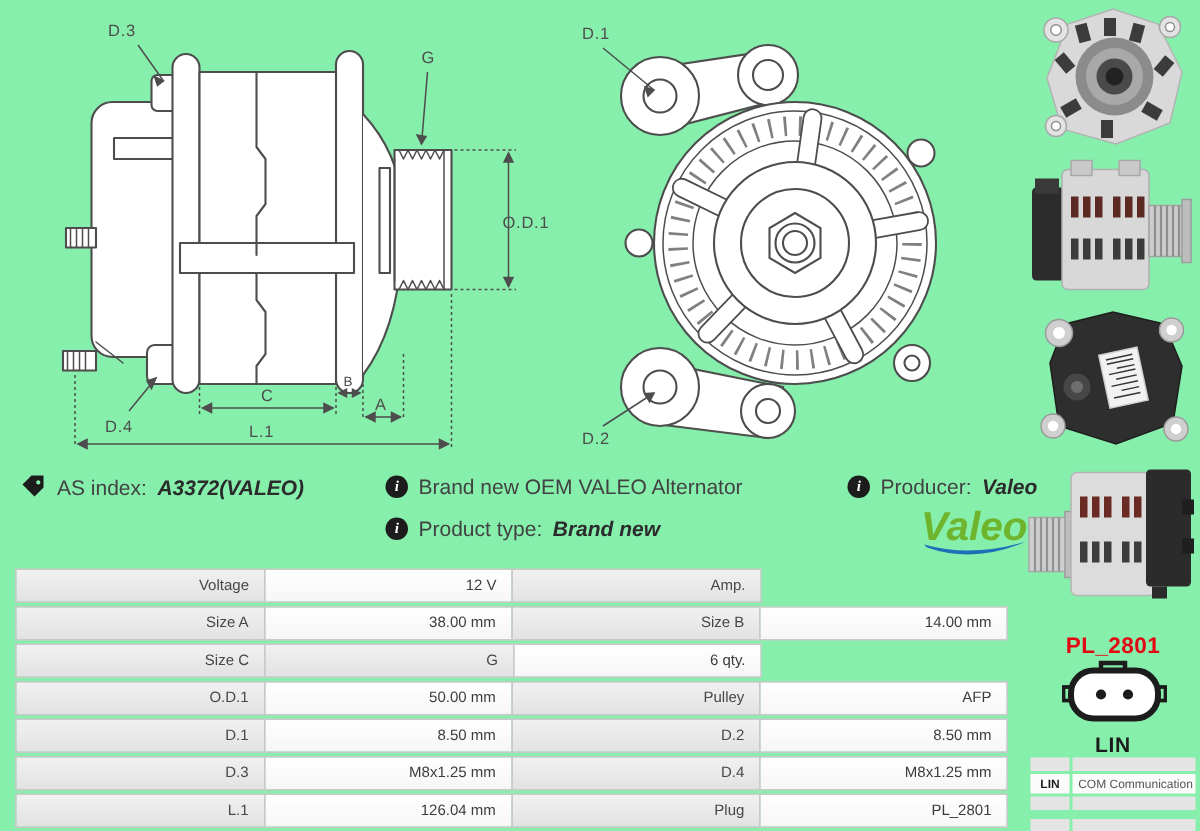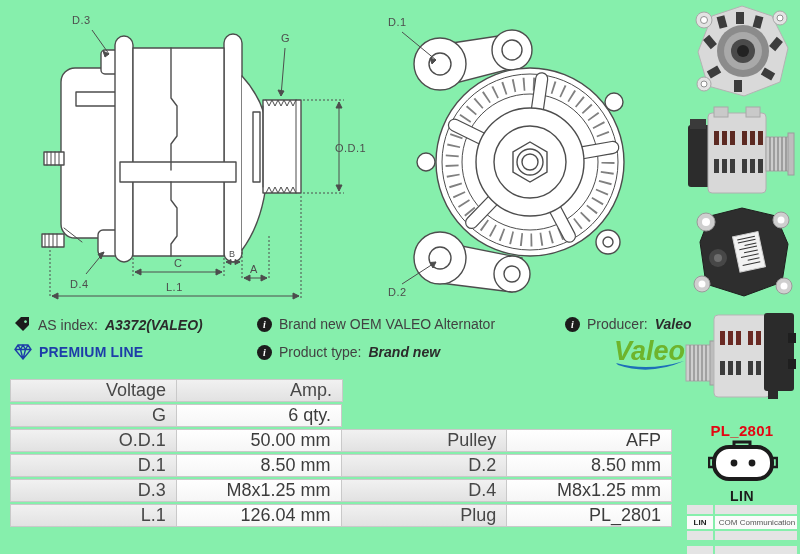--- a/index.html
+++ b/index.html
@@ -23,21 +23,21 @@
   .info-item b { color:#2b2b2b;font-style:italic; }
   .premium { color:#1d3da8; font-weight:bold; letter-spacing:.2px; }
   .icon-info { display:inline-flex; width:15px; height:15px; border-radius:50%; background:#1c1c1c; color:#fff;
                font-size:10px; font-weight:bold; align-items:center; justify-content:center; font-family:"Liberation Serif", serif; font-style:italic; }
   .icon-tag svg, .icon-diamond svg { display:block; }
   .valeo-logo { position:absolute; }
 
   
   .spec-table { position:absolute; left:10px; top:379px; width:662px; }
   .spec-row { display:flex; margin-bottom:2px; }
-  .spec-row .cell { height:23px; line-height:21px; font-size:18px; text-align:right; padding-right:10px;
+  .spec-row .cell { height:23px; line-height:21px; font-size:10px; text-align:right; padding-right:10px;
                     border:1px solid #c9c9c9; margin-left:-1px; }
   .spec-row .cell:first-child { margin-left:0; }
   .cell.lbl { width:167px; background:linear-gradient(#f1f1f1,#e2e2e2); color:#474747; }
   .cell.val { width:166px; background:linear-gradient(#ffffff,#f6f6f6); color:#3c3c3c; }
 
   
   .plug-code { position:absolute; left:684px; top:422px; width:116px; text-align:center;
                color:#e30613; font-weight:bold; font-size:15px; letter-spacing:.3px; }
   .connector { position:absolute; left:708px; top:440px; }
   .plug-name { position:absolute; left:684px; top:488px; width:116px; text-align:center;
@@ -293,28 +293,20 @@
   <div class="info-item" style="left:14px; top:316px;">
     <span class="icon-tag">
       <svg width="17" height="17" viewBox="0 0 17 17">
           <path d="M1,7 L7,1 L15,1 L15,9 L9,15 Z M11.5,4.2 a1.4,1.4 0 1 0 0.01,0 Z" fill="#1c1c1c" fill-rule="evenodd"></path>
         </svg>
     </span>
     <span>AS index:</span>
     <b>A3372(VALEO)</b>
   </div>
 
-  <div class="info-item" style="left:14px; top:344px;">
-    <span class="icon-diamond">
-      <svg width="18" height="16" viewBox="0 0 18 16" fill="none" stroke="#1d3da8" stroke-width="1.4">
-        <path d="M4,1 h10 l3,4.5 L9,15 L1,5.5 Z M1,5.5 h16 M4,1 l2.5,4.5 L9,15 M14,1 l-2.5,4.5 L9,15 M6.5,5.5 L9,1 l2.5,4.5"></path>
-      </svg>
-    </span>
-    <span class="premium">PREMIUM LINE</span>
-  </div>
 
   <div class="info-item" style="left:257px; top:316px;">
     <span class="icon-info">i</span>
     <span>Brand new OEM VALEO Alternator</span>
   </div>
 
   <div class="info-item" style="left:257px; top:344px;">
     <span class="icon-info">i</span>
     <span>Product type:</span>
     <b>Brand new</b>
@@ -329,23 +321,31 @@
   <div class="valeo-logo" style="left:608px; top:332px;">
     <svg width="84" height="42" viewBox="0 0 84 42">
       <text x="6" y="28" font-family="Liberation Sans, sans-serif" font-size="27" font-weight="bold" font-style="italic" fill="#6eb42c">Valeo</text>
       <path d="M8,31 Q40,40 76,29 Q42,44 10,33 Z" fill="#1d6fb8"></path>
     </svg>
   </div>
 
   <div class="spec-table">
       <div class="spec-row">
         <div class="cell lbl">Voltage</div>
+        <div class="cell val">12 V</div>
         <div class="cell lbl">Amp.</div>
       </div>
       <div class="spec-row">
+        <div class="cell lbl">Size A</div>
+        <div class="cell val">38.00 mm</div>
+        <div class="cell lbl">Size B</div>
+        <div class="cell val">14.00 mm</div>
+      </div>
+      <div class="spec-row">
+        <div class="cell lbl">Size C</div>
         <div class="cell lbl">G</div>
         <div class="cell val">6 qty.</div>
       </div>
       <div class="spec-row">
         <div class="cell lbl">O.D.1</div>
         <div class="cell val">50.00 mm</div>
         <div class="cell lbl">Pulley</div>
         <div class="cell val">AFP</div>
       </div>
       <div class="spec-row">

